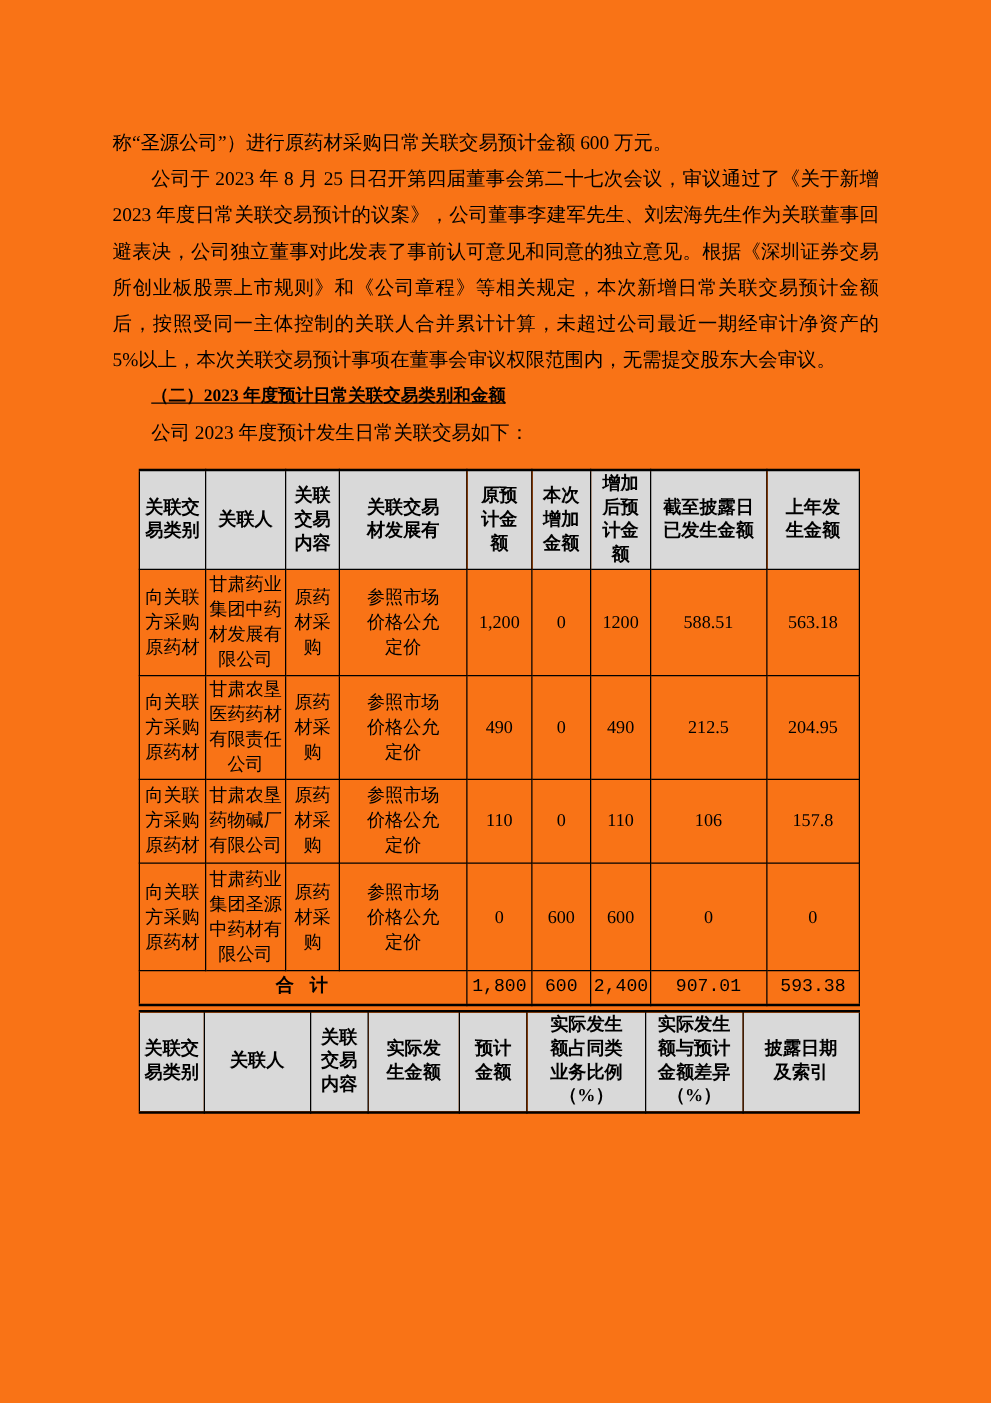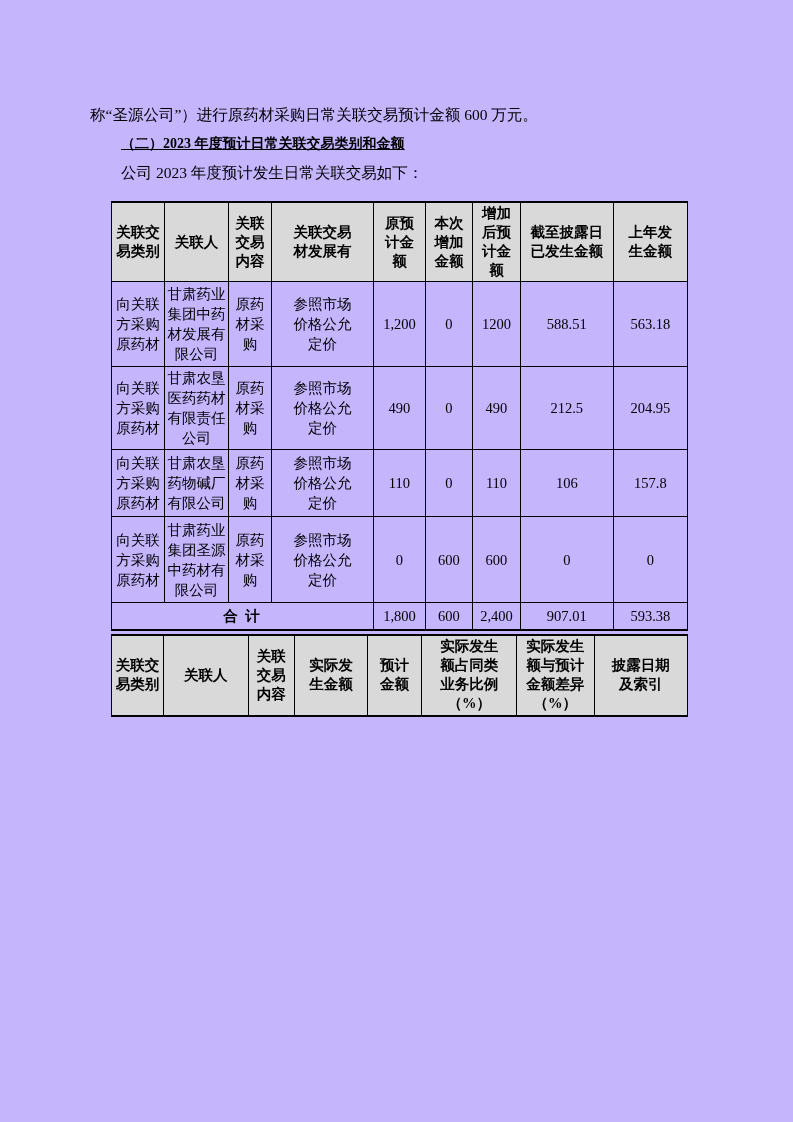--- a/index.html
+++ b/index.html
@@ -5,21 +5,21 @@
   html, body { margin:0; padding:0; background:#ffffff; }
   body {
     width:793px; height:1122px;
     font-family:"Liberation Serif","DejaVu Serif",serif;
     color:#000000;
   }
   .page {
     box-sizing:border-box;
     width:793px; height:1122px;
     padding:100px 90px 0 90px;
-    background:#c4b5fd;
+    background:#f97316;
     overflow:hidden;
   }
   .para {
     margin:0;
     font-size:15.5px;
     line-height:29px;
     text-align:justify;
   }
   .indent { text-indent:31px; }
   .heading {
@@ -62,20 +62,21 @@
   }
   .total-label { font-weight:700; letter-spacing:2px; }
 </style>
 </head>
 <body>
 
 <div class="page">
 
   <p class="para">称“圣源公司”）进行原药材采购日常关联交易预计金额 600 万元。</p>
 
+  <p class="para indent">公司于 2023 年 8 月 25 日召开第四届董事会第二十七次会议，审议通过了《关于新增 2023 年度日常关联交易预计的议案》，公司董事李建军先生、刘宏海先生作为关联董事回避表决，公司独立董事对此发表了事前认可意见和同意的独立意见。根据《深圳证券交易所创业板股票上市规则》和《公司章程》等相关规定，本次新增日常关联交易预计金额后，按照受同一主体控制的关联人合并累计计算，未超过公司最近一期经审计净资产的 5%以上，本次关联交易预计事项在董事会审议权限范围内，无需提交股东大会审议。</p>
 
   <h3 class="heading">（二）2023 年度预计日常关联交易类别和金额</h3>
 
   <p class="para indent">公司 2023 年度预计发生日常关联交易如下：</p>
 
   <table class="grid t1">
     <colgroup>
       <col style="width:9.2%">
         <col style="width:11.1%">
         <col style="width:7.5%">
@@ -185,21 +186,21 @@
 购</td>
         <td>参照市场
 价格公允
 定价</td>
         <td>0</td>
         <td>600</td>
         <td>600</td>
         <td>0</td>
         <td>0</td>
       </tr>
-      <tr style="height:27px;">
+      <tr style="height:27px;font-family:Liberation Mono, monospace;">
         <td class="total-label" colspan="4">合 计</td>
         <td>1,800</td>
         <td>600</td>
         <td>2,400</td>
         <td>907.01</td>
         <td>593.38</td>
       </tr>
     </tbody>
   </table>
 

